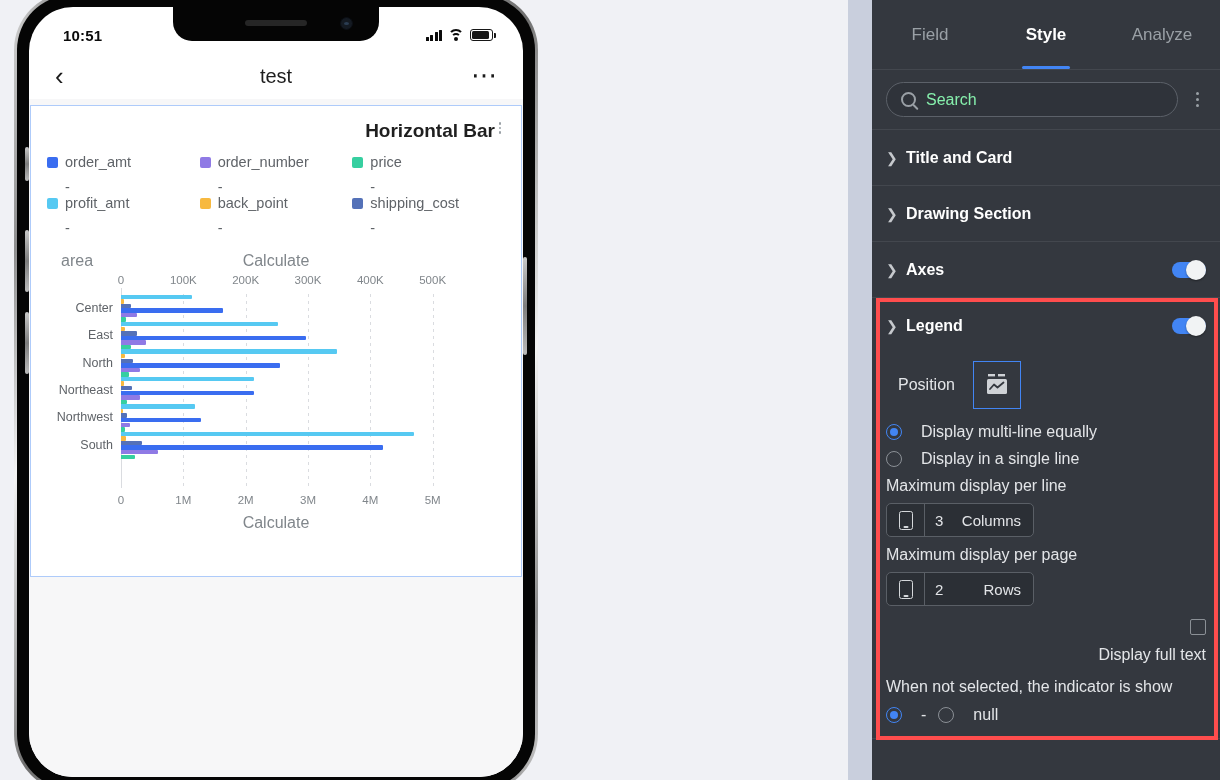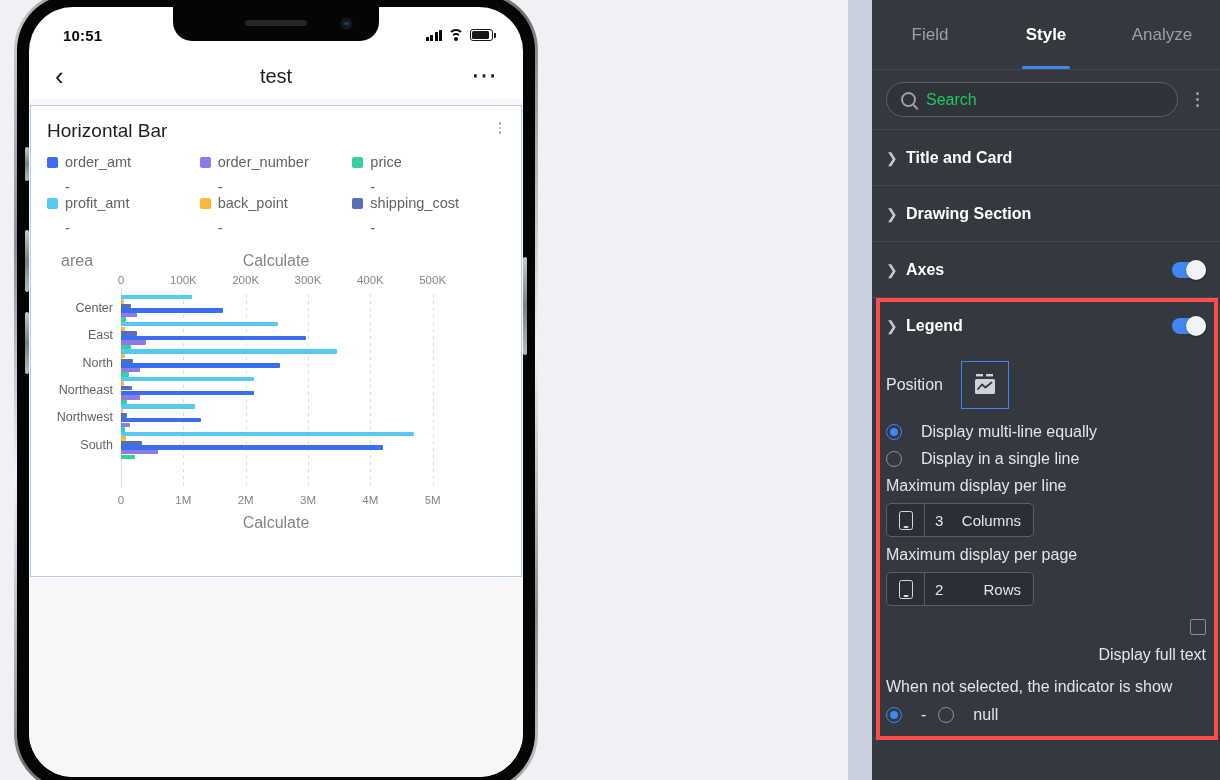--- a/index.html
+++ b/index.html
@@ -111,21 +111,21 @@
 
   .chart-card {
     background: #ffffff;
     border: 1px solid #aecbfa;
     margin: 0 1px;
     height: 472px;
     padding: 14px 16px 6px 16px;
     position: relative;
   }
   .card-head { display: flex; align-items: flex-start; }
-  .card-title { font-size: 19px; font-weight: normal; color: #1f1f1f; flex: 1; }
+  .card-title { font-size: 19px; font-weight: bold; color: #1f1f1f; flex: 1; text-align: right; }
   .kebab { color: #9aa0a6; font-size: 15px; line-height: .9; letter-spacing: 0; width: 10px; text-align:center; cursor:pointer }
   .kebab div { width:2.5px;height:2.5px;border-radius:50%;background:#9aa0a6;margin:2px auto }
 
   .legend-grid { display: grid; grid-template-columns: 1fr 1fr 1fr; margin-top: 12px; row-gap: 0px; }
   .legend-item { padding-right: 6px; }
   .legend-top { display: flex; align-items: center; gap: 7px; }
   .legend-swatch { width: 11px; height: 11px; border-radius: 2px; flex: none; }
   .legend-name { font-size: 14.5px; color: #5f6368; white-space: nowrap; }
   .legend-val { font-size: 14.5px; color: #5f6368; margin-top: 9px; margin-left: 18px; height: 16px; }
 
@@ -166,36 +166,36 @@
   .tab.active { color: #ffffff; font-weight: bold; }
   .tab.active::after { content:""; position: absolute; bottom: 0; left: 50%; transform: translateX(-50%);
     width: 48px; height: 3px; background: #4285f4; border-radius: 2px; }
 
   .search-row { display: flex; align-items: center; gap: 10px; padding: 12px 14px; border-bottom: 1px solid #43474e; }
   .search-box { flex: 1; height: 35px; border: 1px solid #5c6169; border-radius: 18px;
     display: flex; align-items: center; gap: 10px; padding: 0 14px; background: #2f333a; }
   .search-icon { width: 15px; height: 15px; border: 2px solid #9aa0a6; border-radius: 50%; position: relative; flex:none }
   .search-icon::after { content:""; position:absolute; right:-5px; bottom:-3px; width:7px; height:2px;
     background:#9aa0a6; transform: rotate(45deg); border-radius:1px }
-  .search-ph { font-size: 16px; color: #22c55e; }
+  .search-ph { font-size: 16px; color: #86efac; }
   .dots-v { width: 18px; text-align: center; cursor: pointer; }
   .dots-v div { width:3px;height:3px;border-radius:50%;background:#9aa0a6;margin:3px auto }
 
   .section { border-bottom: 1px solid #43474e; padding: 0 14px; }
   .sec-head { display: flex; align-items: center; height: 55px; cursor: pointer; }
   .chev { width: 20px; color: #c6c9cd; font-size: 14px; display:inline-block; }
   .sec-title { font-size: 16px; font-weight: bold; color: #ffffff; flex: 1; }
 
   .toggle { width: 34px; height: 16px; border-radius: 8px; background: #4285f4; position: relative; flex: none; cursor: pointer; }
   .toggle i { position: absolute; right: 0; top: -2px; width: 20px; height: 20px; border-radius: 50%; background: #f1f3f4;
     box-shadow: 0 1px 2px rgba(0,0,0,.4); }
 
   .legend-section { position: relative; padding-bottom: 14px; }
   .hl-box { position: absolute; left: 4px; right: 2px; top: 0; bottom: -2px; border: 4px solid #ff4d4d; pointer-events: none; z-index: 3; }
-  .pos-row { display: flex; align-items: center; gap: 18px; padding: 8px 0 14px 0; }
+  .pos-row { display: flex; align-items: center; gap: 18px; padding: 8px 0 14px 0; margin-left: 12px; }
   .pos-label { font-size: 16px; color: #e3e5e8; }
   .pos-swatch { width: 48px; height: 48px; border: 1px solid #4285f4; display: flex; align-items: center; justify-content: center; cursor: pointer; }
 
   .radio-row { display: flex; align-items: center; gap: 19px; margin-bottom: 9px; cursor: pointer; }
   .radio { width: 16px; height: 16px; border-radius: 50%; border: 1.6px solid #8b9096; flex: none; position: relative; }
   .radio.on { border-color: #4285f4; }
   .radio.on::after { content:""; position:absolute; left:3px; top:3px; width:8px; height:8px; border-radius:50%; background:#4285f4; }
   .radio-label { font-size: 16px; color: #e3e5e8; }
 
   .field-label { font-size: 16px; color: #e3e5e8; margin: 9px 0 8px 0; }

